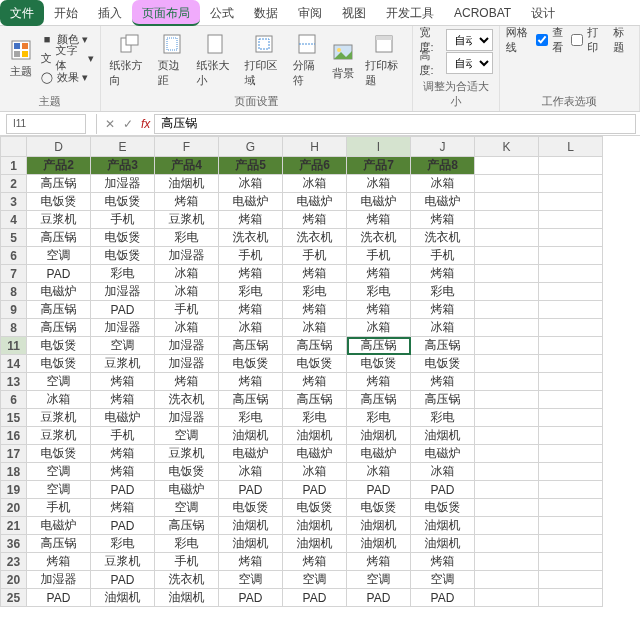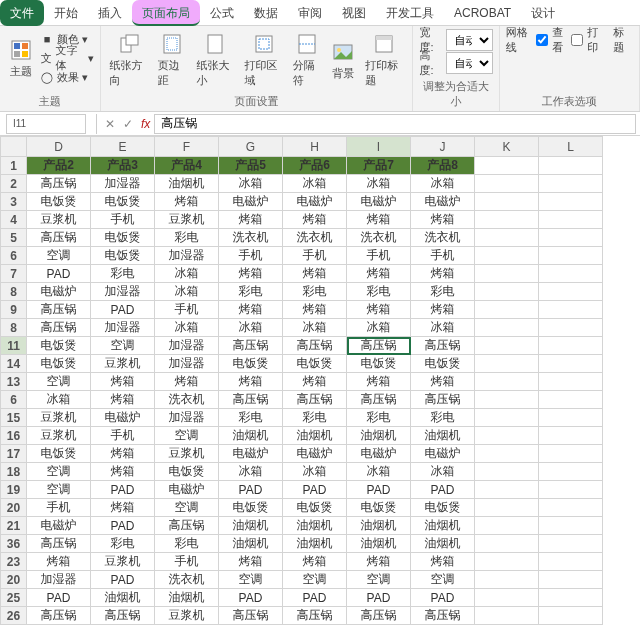--- a/index.html
+++ b/index.html
@@ -522,27 +522,15 @@
           <td class="">PAD</td>
           <td class="">油烟机</td>
           <td class="">油烟机</td>
           <td class="">PAD</td>
           <td class="">PAD</td>
           <td class="">PAD</td>
           <td class="">PAD</td>
           <td class=""></td>
           <td class=""></td>
         </tr>
-        <tr>
-          <th class="rowhdr">26</th>
-          <td class="">高压锅</td>
-          <td class="">高压锅</td>
-          <td class="">豆浆机</td>
-          <td class="">高压锅</td>
-          <td class="">高压锅</td>
-          <td class="">高压锅</td>
-          <td class="">高压锅</td>
-          <td class=""></td>
-          <td class=""></td>
-        </tr>
       </tbody>
     </table>
 </div>
 
 </body></html>

